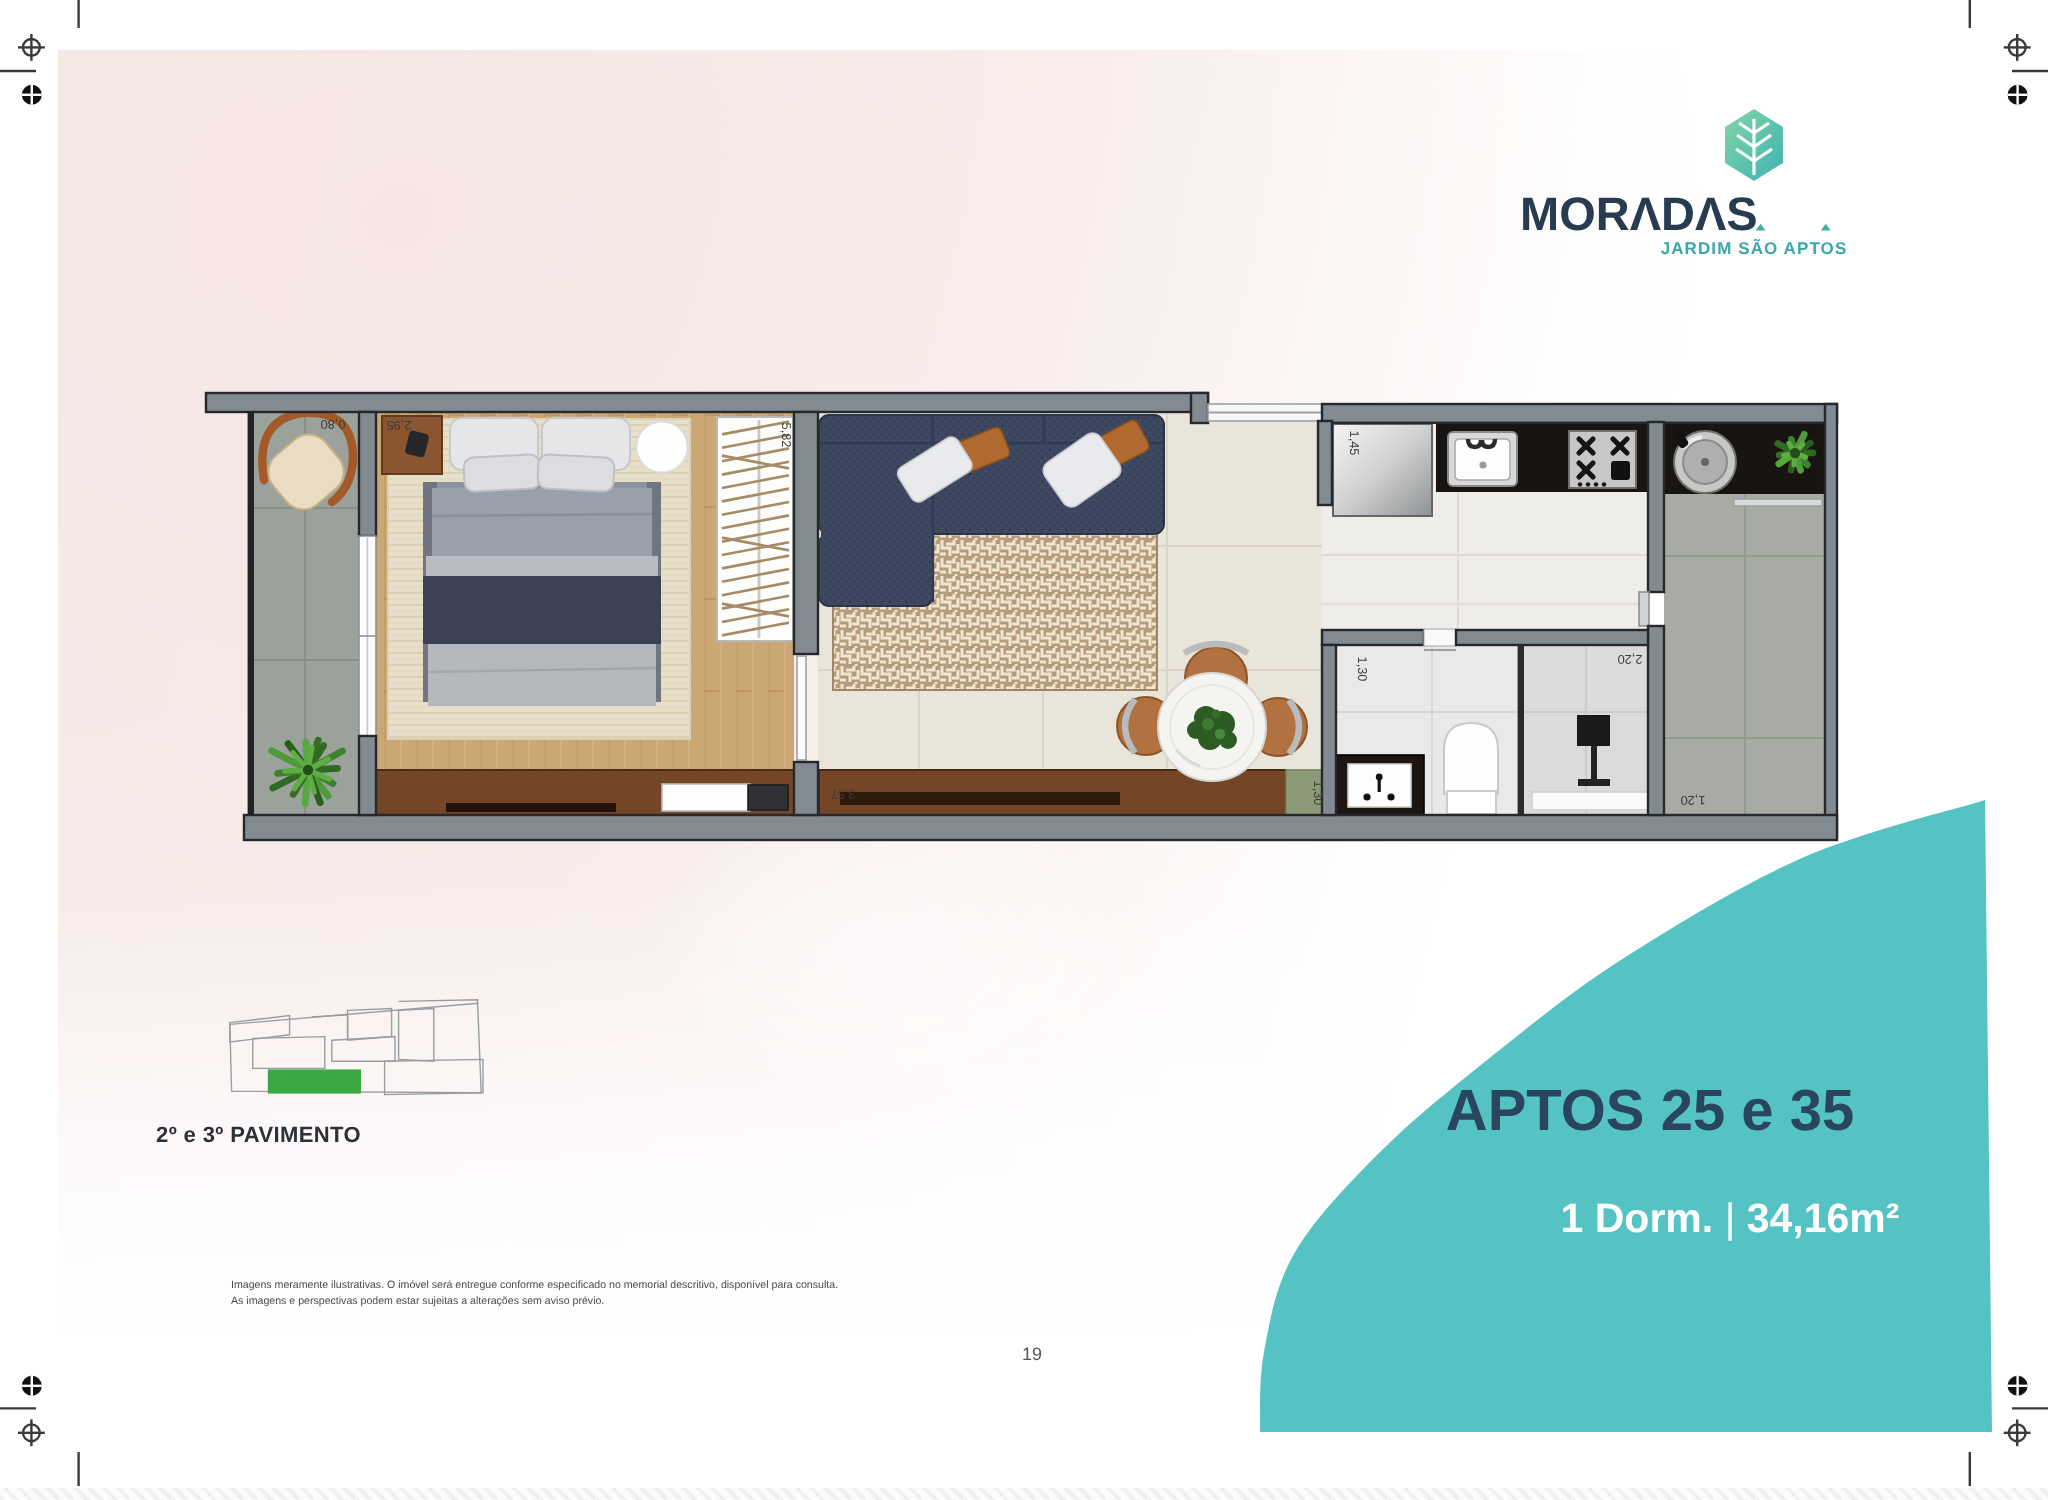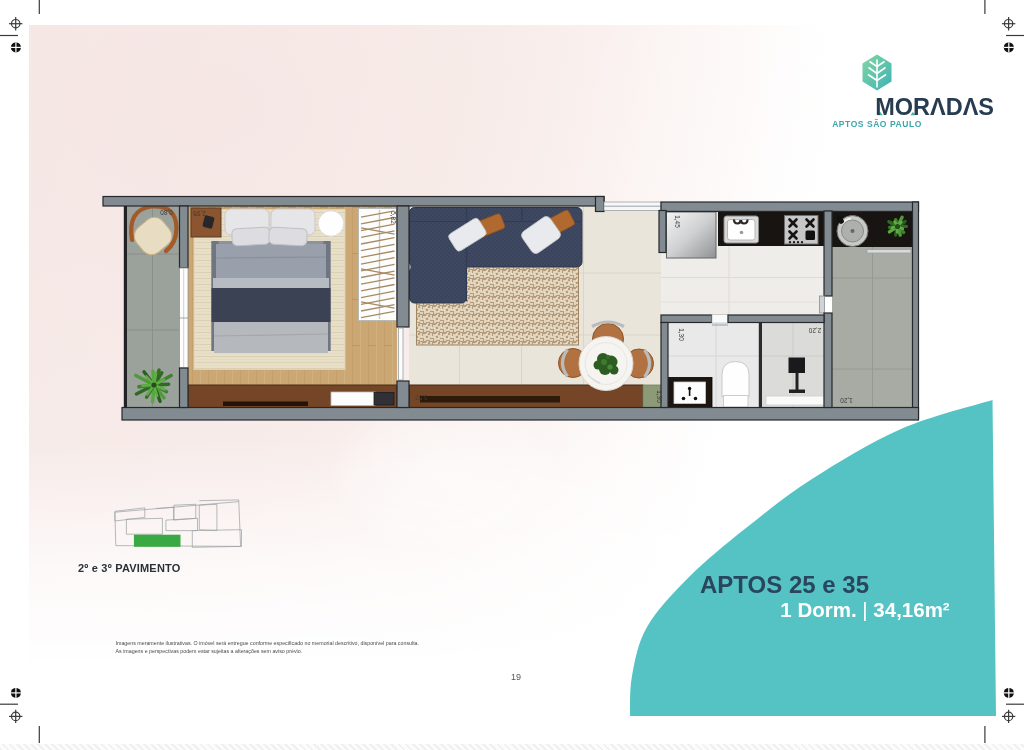--- a/index.html
+++ b/index.html
@@ -468,25 +468,25 @@
 <line x1="0" y1="-6" x2="-7.5" y2="-11"></line>
         <line x1="0" y1="-6" x2="7.5" y2="-11"></line>
 <line x1="0" y1="1" x2="-8.5" y2="-5"></line>
         <line x1="0" y1="1" x2="8.5" y2="-5"></line>
 <line x1="0" y1="8" x2="-9" y2="2"></line>
         <line x1="0" y1="8" x2="9" y2="2"></line>
 </g>
     </g>
 </svg>
 
-<div class="abs" style="left:760px;top:93.5px;width:234px;text-align:right;font-weight:bold;font-size:23.5px;letter-spacing:0;color:#273c50;">MORΛDΛS</div>
-
-<div class="abs" style="left:760px;top:118.5px;width:234px;text-align:center;font-weight:bold;font-size:8.5px;letter-spacing:0.55px;color:#3ba6ab;">APTOS SÃO PAULO</div>
-
-<div class="abs" style="left:700px;top:571px;width:250px;text-align:left;font-weight:bold;font-size:24px;color:#29465e;">APTOS 25 e 35</div>
+<div class="abs" style="left:760px;top:93.5px;width:234px;text-align:left;font-weight:bold;font-size:23.5px;letter-spacing:0;color:#273c50;">MORΛDΛS</div>
+
+<div class="abs" style="left:760px;top:118.5px;width:234px;text-align:center;font-weight:bold;font-size:8.5px;letter-spacing:0.55px;color:#3ba6ab;">JARDIM SÃO APTOS</div>
+
+<div class="abs" style="left:700px;top:540px;width:250px;text-align:center;font-weight:bold;font-size:29px;color:#29465e;">APTOS 25 e 35</div>
 
 <div class="abs" style="left:740px;top:598px;width:250px;text-align:center;font-weight:bold;font-size:20.5px;color:#ffffff;">1 Dorm. <span style="font-weight:normal">|</span> 34,16m²</div>
 
 <div class="abs" style="left:78px;top:562px;width:200px;font-weight:bold;font-size:11px;letter-spacing:0.2px;color:#2b3136;">2º e 3º PAVIMENTO</div>
 
 <div class="abs" style="left:115.5px;top:640px;font-size:5.3px;line-height:7.8px;color:#4a4a4a;">Imagens meramente ilustrativas. O imóvel será entregue conforme especificado no memorial descritivo, disponível para consulta.<br>As imagens e perspectivas podem estar sujeitas a alterações sem aviso prévio.</div>
 
 <div class="abs" style="left:505px;top:672px;width:22px;text-align:center;font-size:9px;color:#555;">19</div>
 
 </body></html>

